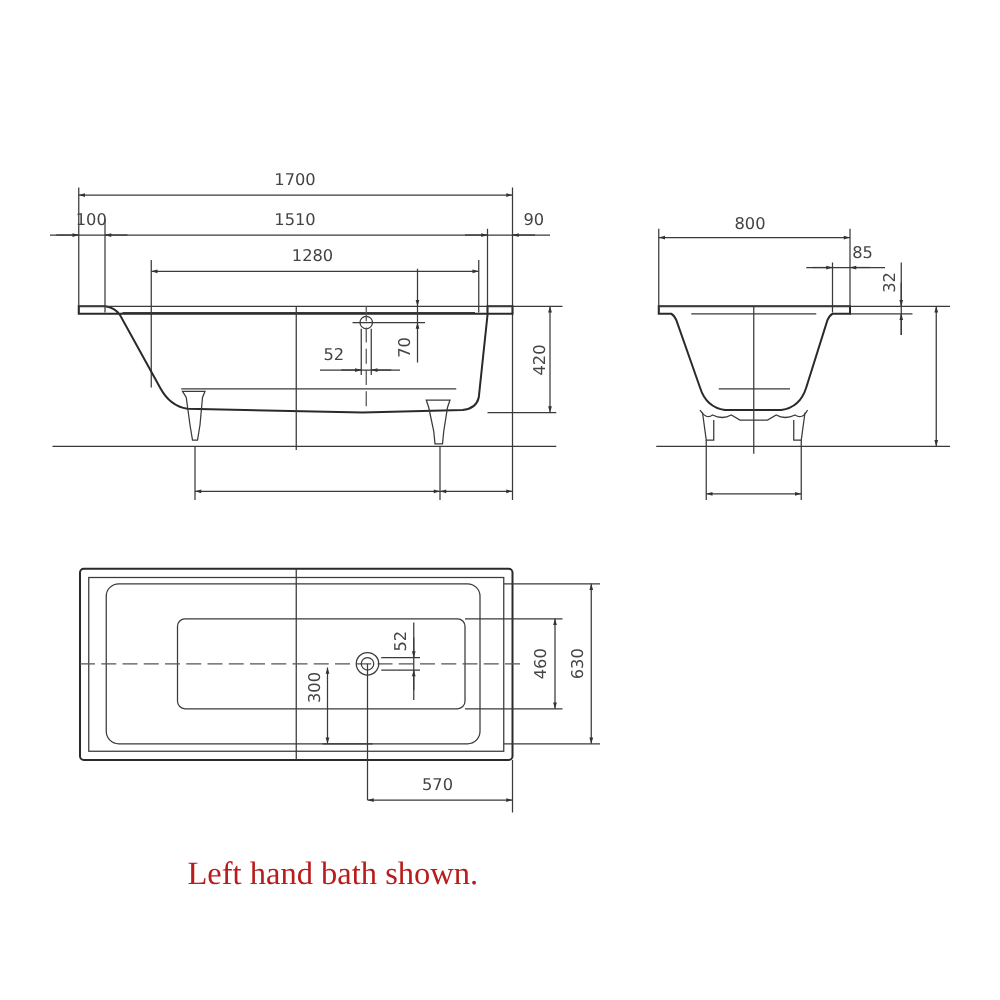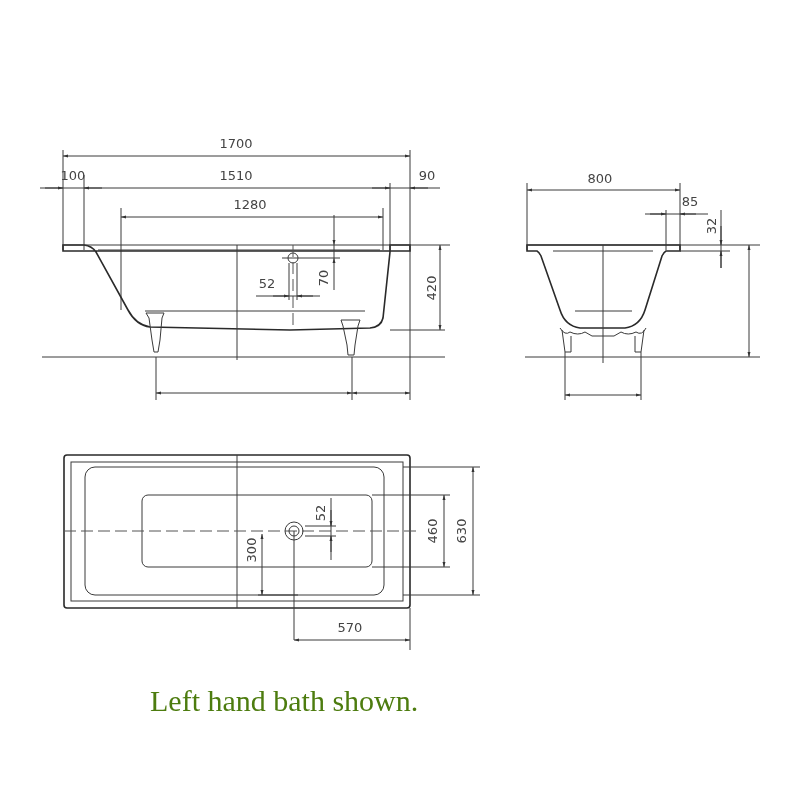--- a/index.html
+++ b/index.html
@@ -6,21 +6,21 @@
     body { width: 800px; height: 800px; position: relative; overflow: hidden; }
     svg { position: absolute; left: 0; top: 0; }
     .ln { stroke: #3a3a3a; stroke-width: 1; fill: none; }
     .thk { stroke: #2a2a2a; stroke-width: 1.6; fill: none; }
     .dash { stroke: #555; stroke-width: 1; fill: none; stroke-dasharray: 12 5; }
     .dim { font-family: "DejaVu Sans", sans-serif; font-size: 13px; fill: #444; }
     .arr { fill: #333; }
     .caption {
       position: absolute; left: 150px; top: 684px;
       font-family: "Liberation Serif", "DejaVu Serif", serif;
-      font-size: 30px; color: #4d7c0f; white-space: nowrap;
+      font-size: 26px; color: #b91c1c; white-space: nowrap;
     }
   </style>
 </head>
 <body>
 
 <svg width="800" height="800" viewBox="0 0 800 800">
   <defs>
     <marker id="ah" viewBox="0 0 10 10" refX="10" refY="5" markerWidth="8" markerHeight="5" orient="auto-start-reverse">
       <path d="M0,2 L10,5 L0,8 z" class="arr"></path>
     </marker>

